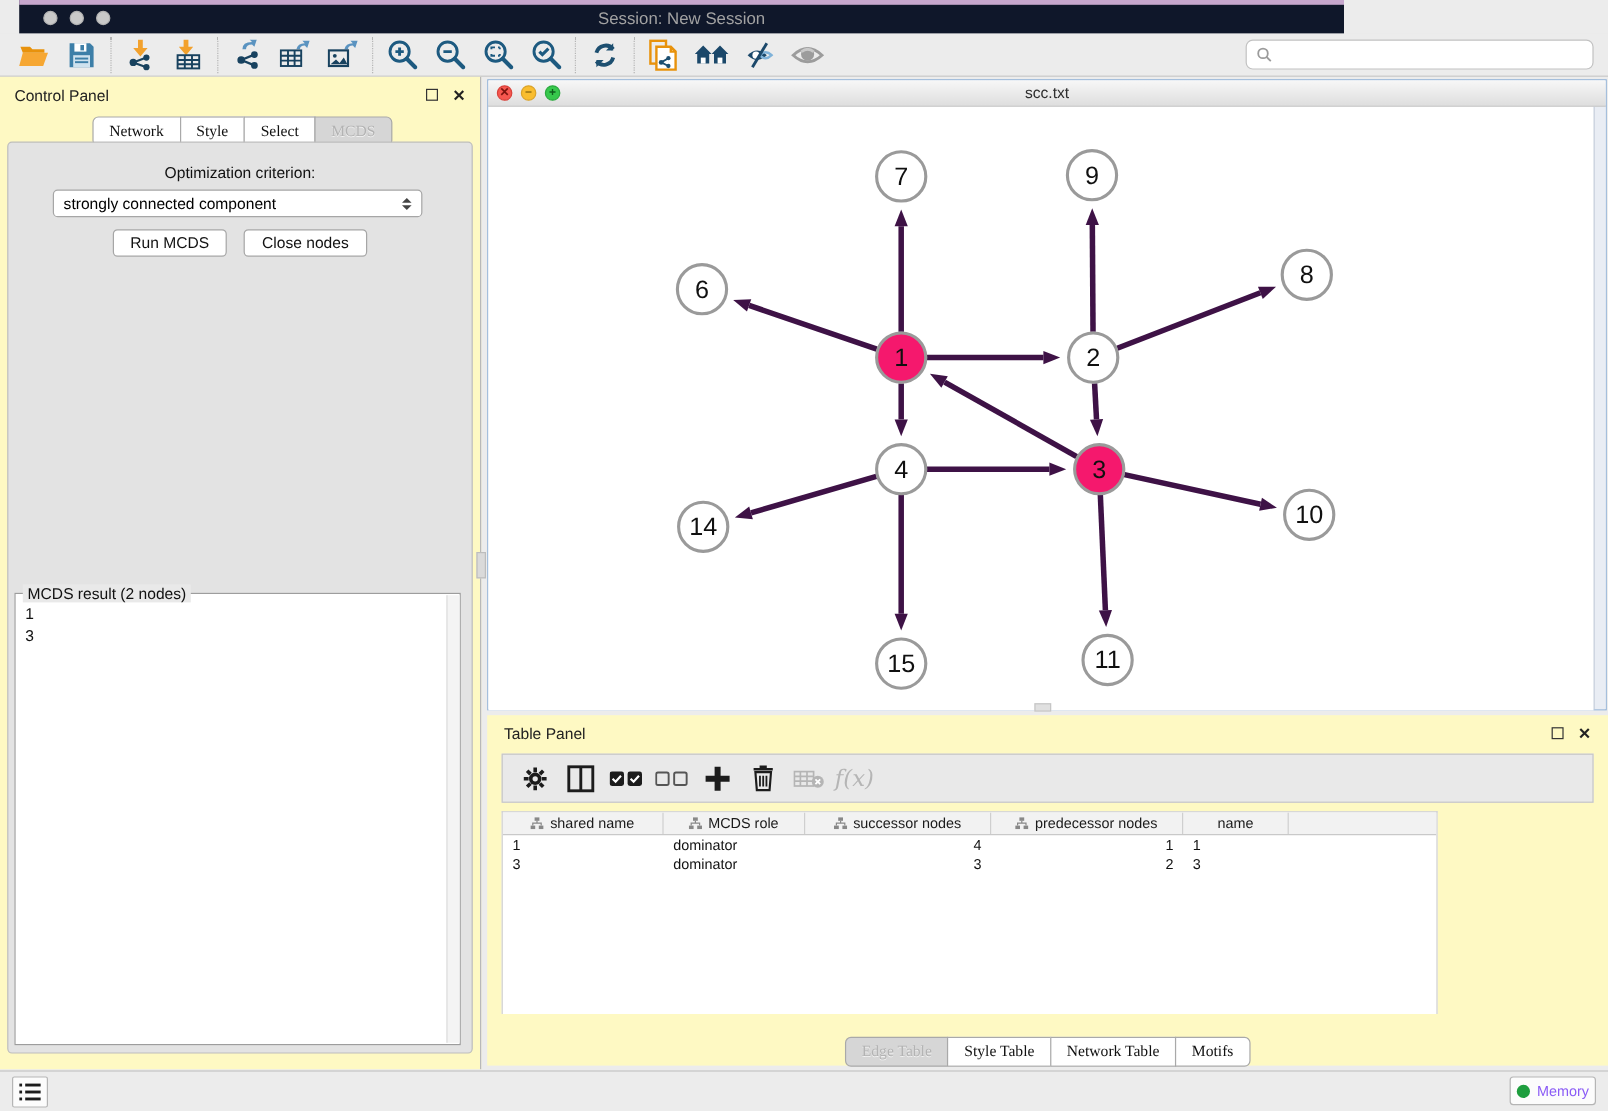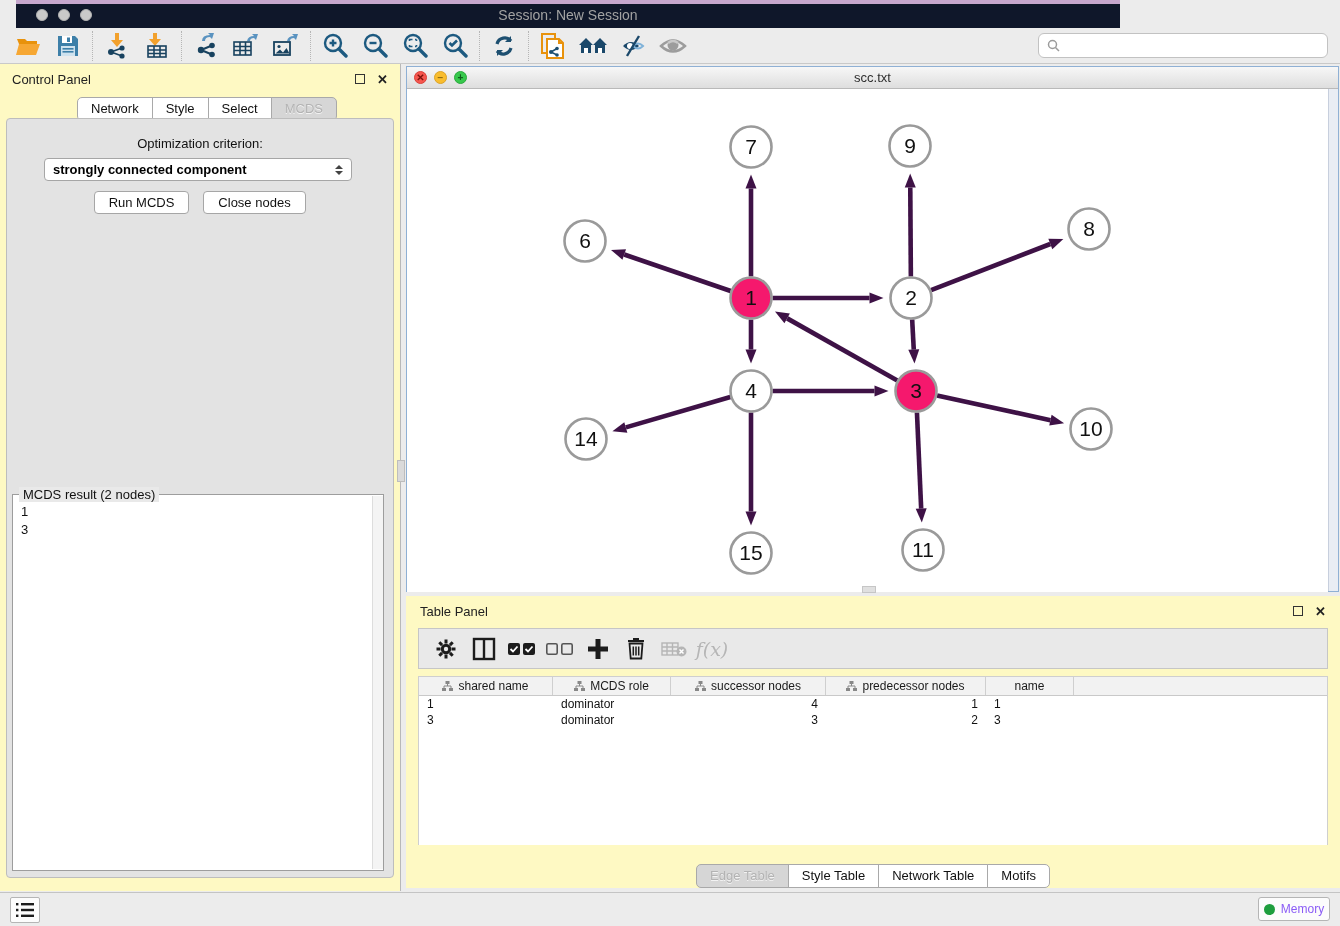--- a/index.html
+++ b/index.html
@@ -27,31 +27,31 @@
 
   
   .cpanel { position:absolute; left:0; top:64px; width:401px; height:827px; background:#fef9c3;
     border-right:1px solid #b8b8b8; }
   .panel-head { height:30px; display:flex; align-items:center; padding:0 12px; font-size:13px; color:#222; }
   .panel-head .spacer { flex:1; }
   .mini-square { width:10px; height:10px; border:1.5px solid #333; display:inline-block; margin-right:12px; }
   .mini-x { font-size:13px; font-weight:bold; color:#222; }
   .tabs { position:absolute; display:flex; }
   .tab { border:1px solid #a9a9a9; background:#fff; color:#111; font-size:13px;
-    padding:3px 13px 4px; margin-left:-1px; position:relative; cursor:default; white-space:nowrap; }
+    padding:3px 13px 4px; margin-left:-1px; position:relative; cursor:default; white-space:nowrap;font-family:Liberation Serif, serif; }
   .tab:first-child { border-radius:5px 0 0 5px; margin-left:0; }
   .tab:last-child { border-radius:0 5px 5px 0; }
   .tab.active { background:#d6d6d6; color:#b3b3b3; text-shadow:0 1px 0 #f3f3f3; }
   .cp-tabs { left:77px; top:33px; }
   .cp-body { position:absolute; left:6px; top:54px; width:388px; height:760px;
     background:#e3e3e3; border:1px solid #bdbdbd; border-radius:4px; }
   .opt-label { position:absolute; top:72px; width:100%; text-align:center; font-size:13px; color:#111; }
   .dropdown { position:absolute; left:44px; top:94px; width:308px; height:23px; background:#fff;
     border:1px solid #a6a6a6; border-radius:4px; display:flex; align-items:center; padding:0 8px; font-size:13px; }
-  .dropdown .dd-label { flex:1;font-weight:bold; }
+  .dropdown .dd-label { flex:1; }
   .dd-arrows { display:flex; flex-direction:column; align-items:center; gap:2px; }
   .dd-arrows i { display:block; width:0; height:0; border-left:4px solid transparent; border-right:4px solid transparent; }
   .dd-arrows .up { border-bottom:4px solid #444; }
   .dd-arrows .dn { border-top:4px solid #444; }
   .btn { position:absolute; height:23px; background:#fff; border:1px solid #a6a6a6; border-radius:4px;
     font-size:13px; color:#111; display:flex; align-items:center; justify-content:center; cursor:default; }
   .fieldset { position:absolute; left:12px; top:430px; width:372px; height:377px;
     border:1px solid #9d9d9d; background:#fff; }
   .fieldset .legend { position:absolute; top:-8px; left:6px; background:#e9e9e9; padding:0 4px;
     font-size:13px; color:#111; white-space:nowrap; }
@@ -75,21 +75,21 @@
   .net-canvas { position:absolute; left:0; top:22px; width:921px; height:503px; background:#fff; }
   .net-vscroll { position:absolute; right:0; top:22px; bottom:0; width:10px; background:#e9edf4; border-left:1px solid #c7cfdd; }
   .hsplit-handle { position:absolute; left:862px; top:586px; width:14px; height:7px; background:#e0e0e0; border:1px solid #c6c6c6; }
 
   
   .tpanel { position:absolute; left:406px; top:596px; width:934px; height:292px; background:#fef9c3; }
   .tp-toolbar { position:absolute; left:12px; top:32px; width:910px; height:41px; background:#e9e9e9;
     border:1px solid #c6c6c6; display:flex; align-items:center; padding-left:8px; }
   .tpi { width:38px; height:32px; display:flex; align-items:center; justify-content:center; cursor:default; }
   .fx { font-family:"DejaVu Serif", serif; font-style:italic; font-size:19px; color:#b5b5b5; }
-  .ttable { position:absolute; left:12px; top:80px; width:910px; height:169px; background:#fff;
+  .ttable { position:absolute; left:12px; top:80px; width:780px; height:169px; background:#fff;
     border:1px solid #cfcfcf; border-bottom:0; overflow:hidden; }
   .thead { display:flex; height:19px; background:#f2f2f2; border-bottom:1px solid #c9c9c9; }
   .th { display:flex; align-items:center; justify-content:center; gap:5px; font-size:12px; color:#1a1a1a;
     border-right:1px solid #cfcfcf; height:100%; }
   .trow { display:flex; height:16px; font-size:12px; color:#111; }
   .td { padding:0 8px; display:flex; align-items:center; }
   .td.r { justify-content:flex-end; }
   .tp-tabs { left:50%; transform:translateX(-50%); top:268px; }
 
   

